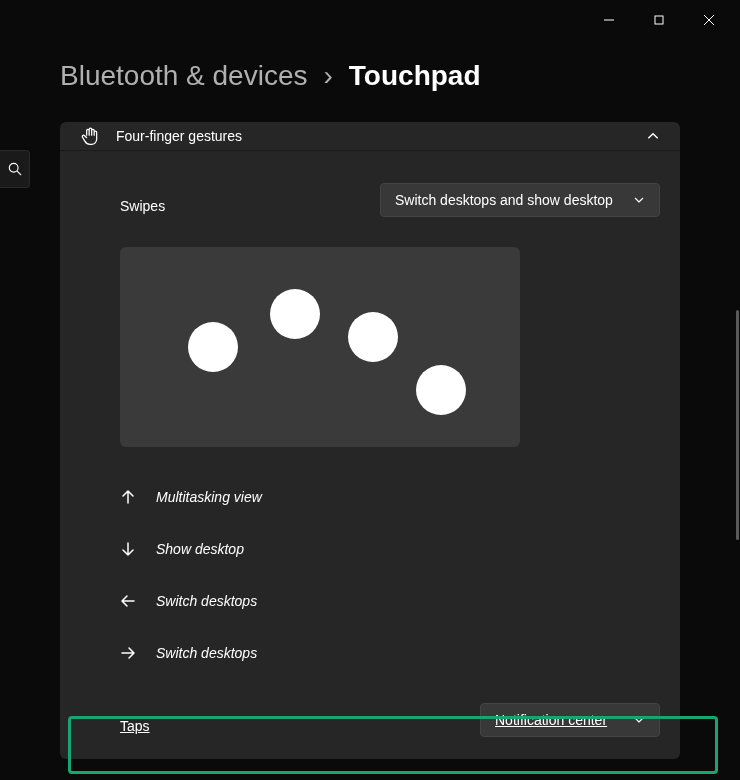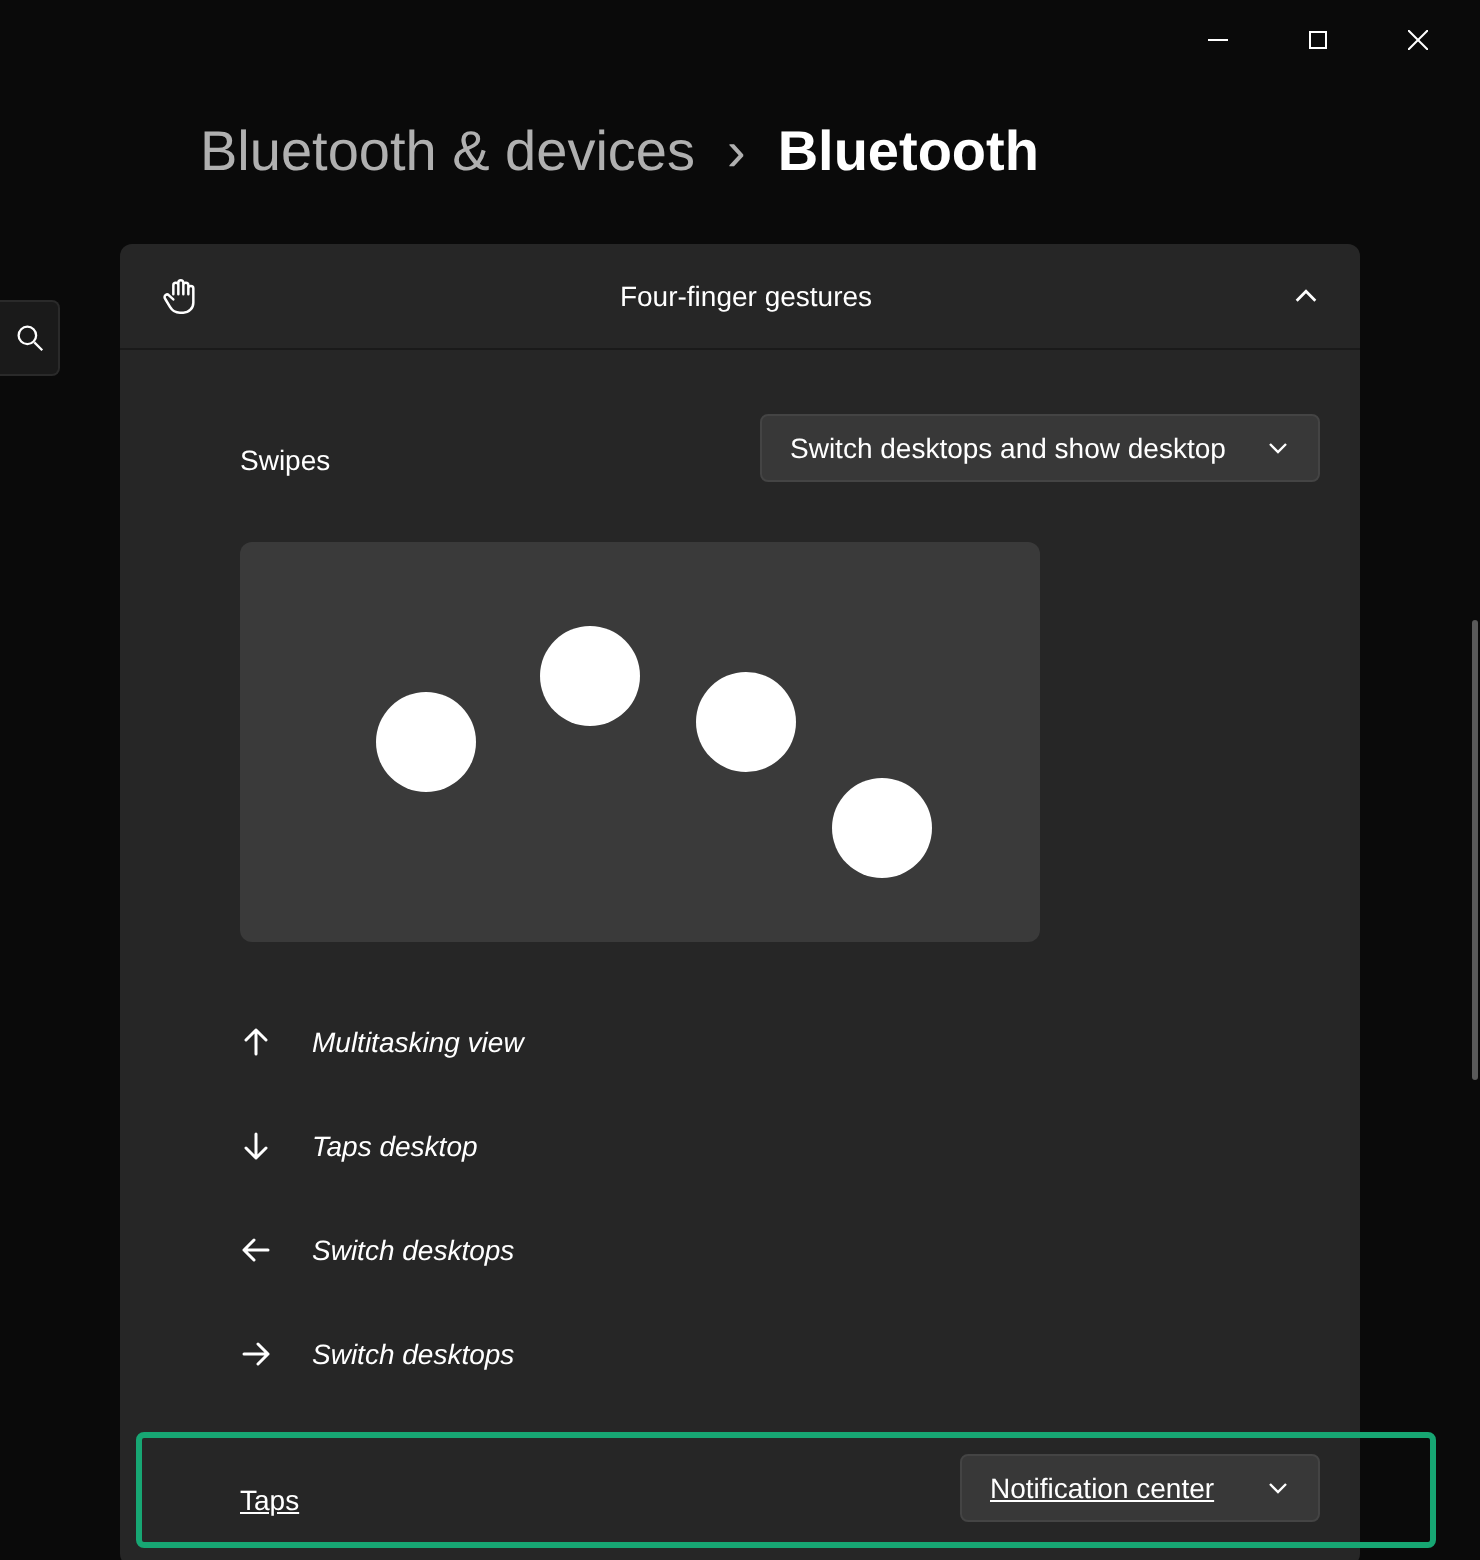--- a/index.html
+++ b/index.html
@@ -41,21 +41,20 @@
       padding: 20px 60px 30px 60px;
       display: flex;
       align-items: center;
       gap: 16px;
       font-size: 28px;
       font-weight: 600;
     }
     .breadcrumb-parent {
       color: #b0b0b0;
       font-weight: 400;
-      margin-left: 40px;
     }
     .breadcrumb-sep {
       color: #b0b0b0;
       font-weight: 400;
     }
     .breadcrumb-current {
       color: #ffffff;
     }
     .search-btn {
       position: absolute;
@@ -75,24 +74,23 @@
       padding: 0 60px;
     }
     .panel {
       background: #262626;
       border-radius: 6px;
       overflow: hidden;
     }
     .panel-header {
       display: flex;
       align-items: center;
-      padding: 16px 20px;
+      padding: 4px 20px;
       gap: 16px;
       border-bottom: 1px solid #1a1a1a;
-      text-align: center;
     }
     .panel-header-icon {
       width: 20px;
       height: 20px;
       flex-shrink: 0;
     }
     .panel-header-title {
       flex: 1;
       font-size: 14px;
     }
@@ -200,21 +198,21 @@
     <svg viewBox="0 0 10 10">
         <line x1="0" y1="0" x2="10" y2="10" stroke="#fff" stroke-width="1"></line>
         <line x1="10" y1="0" x2="0" y2="10" stroke="#fff" stroke-width="1"></line>
       </svg>
   </div>
 </div>
 
 <div class="breadcrumb">
   <span class="breadcrumb-parent">Bluetooth &amp; devices</span>
   <span class="breadcrumb-sep">›</span>
-  <span class="breadcrumb-current">Bluetooth</span>
+  <span class="breadcrumb-current">Touchpad</span>
 </div>
 
 <div class="search-btn">
   <svg width="14" height="14" viewBox="0 0 16 16">
     <circle cx="6.5" cy="6.5" r="5" stroke="#fff" stroke-width="1.3" fill="none"></circle>
     <line x1="10.5" y1="10.5" x2="15" y2="15" stroke="#fff" stroke-width="1.3"></line>
   </svg>
 </div>
 
 <div class="content">
@@ -252,21 +250,21 @@
         <svg class="swipe-icon" viewBox="0 0 16 16">
           <path d="M8 14 V2 M3 7 L8 2 L13 7" stroke="#fff" stroke-width="1.5" fill="none" stroke-linecap="round" stroke-linejoin="round"></path>
         </svg>
         <span class="swipe-label">Multitasking view</span>
       </div>
 
       <div class="swipe-item">
         <svg class="swipe-icon" viewBox="0 0 16 16">
           <path d="M8 2 V14 M3 9 L8 14 L13 9" stroke="#fff" stroke-width="1.5" fill="none" stroke-linecap="round" stroke-linejoin="round"></path>
         </svg>
-        <span class="swipe-label">Taps desktop</span>
+        <span class="swipe-label">Show desktop</span>
       </div>
 
       <div class="swipe-item">
         <svg class="swipe-icon" viewBox="0 0 16 16">
           <path d="M14 8 H2 M7 3 L2 8 L7 13" stroke="#fff" stroke-width="1.5" fill="none" stroke-linecap="round" stroke-linejoin="round"></path>
         </svg>
         <span class="swipe-label">Switch desktops</span>
       </div>
 
       <div class="swipe-item">

